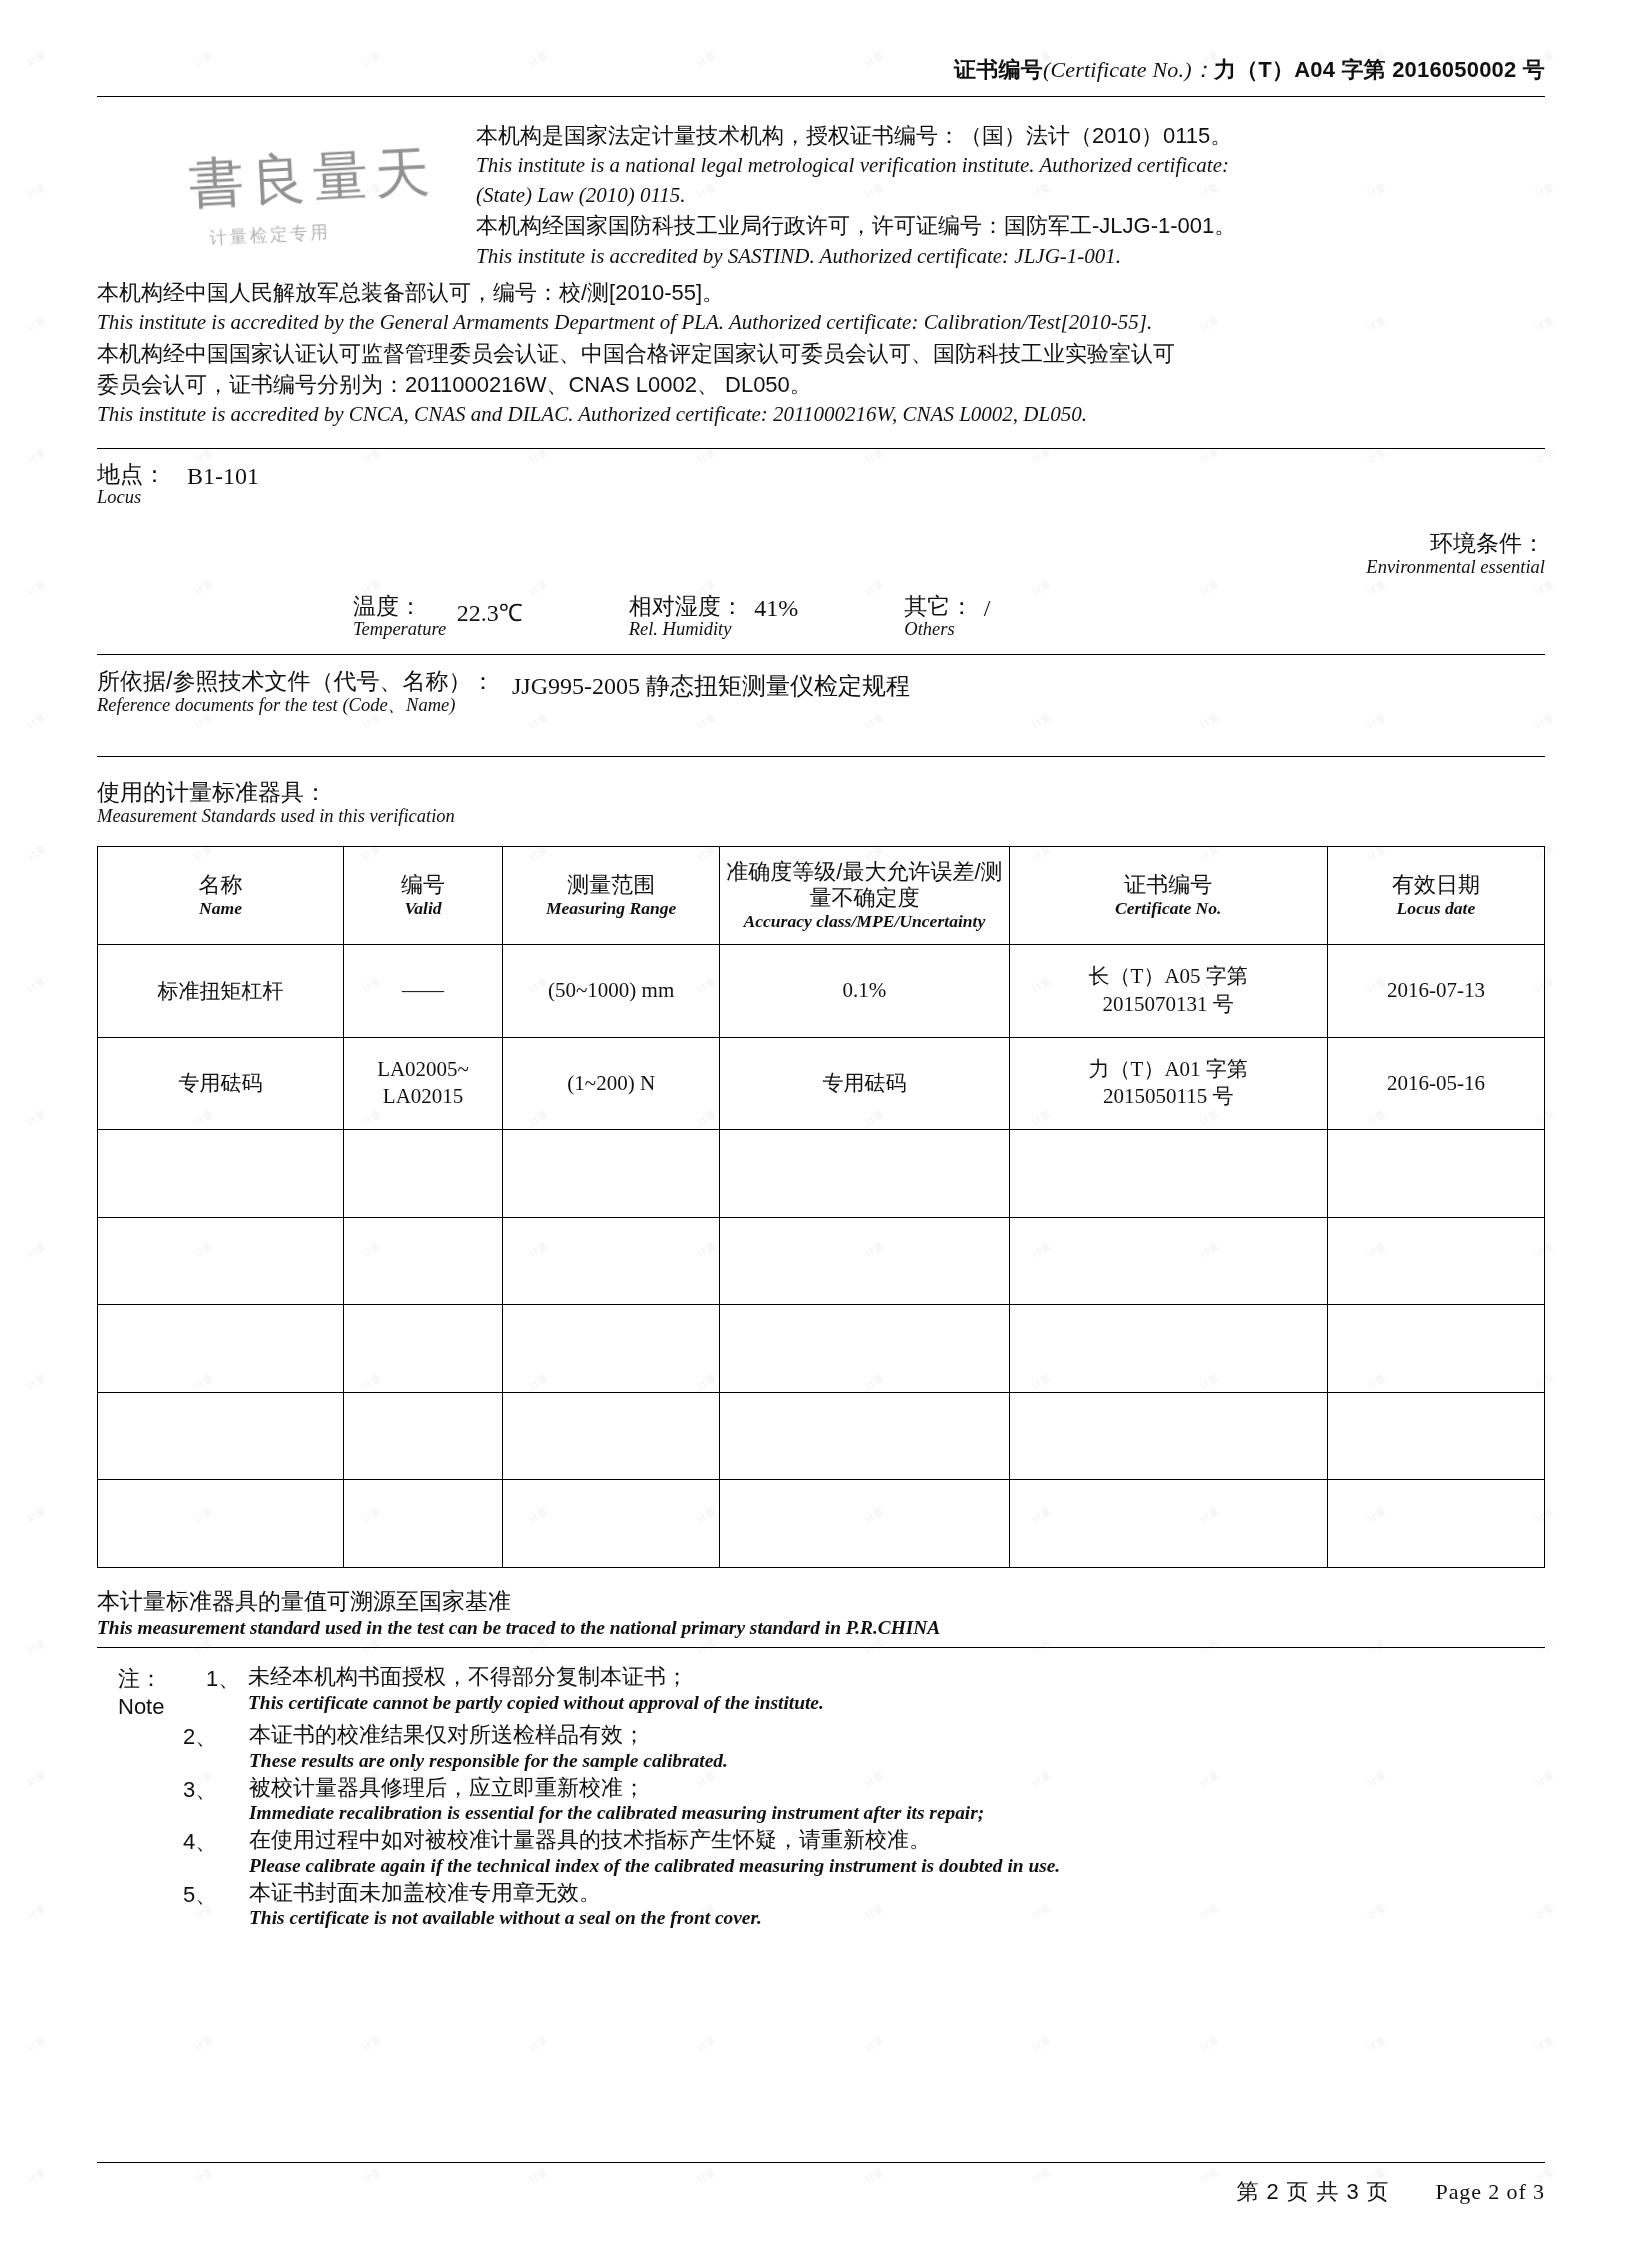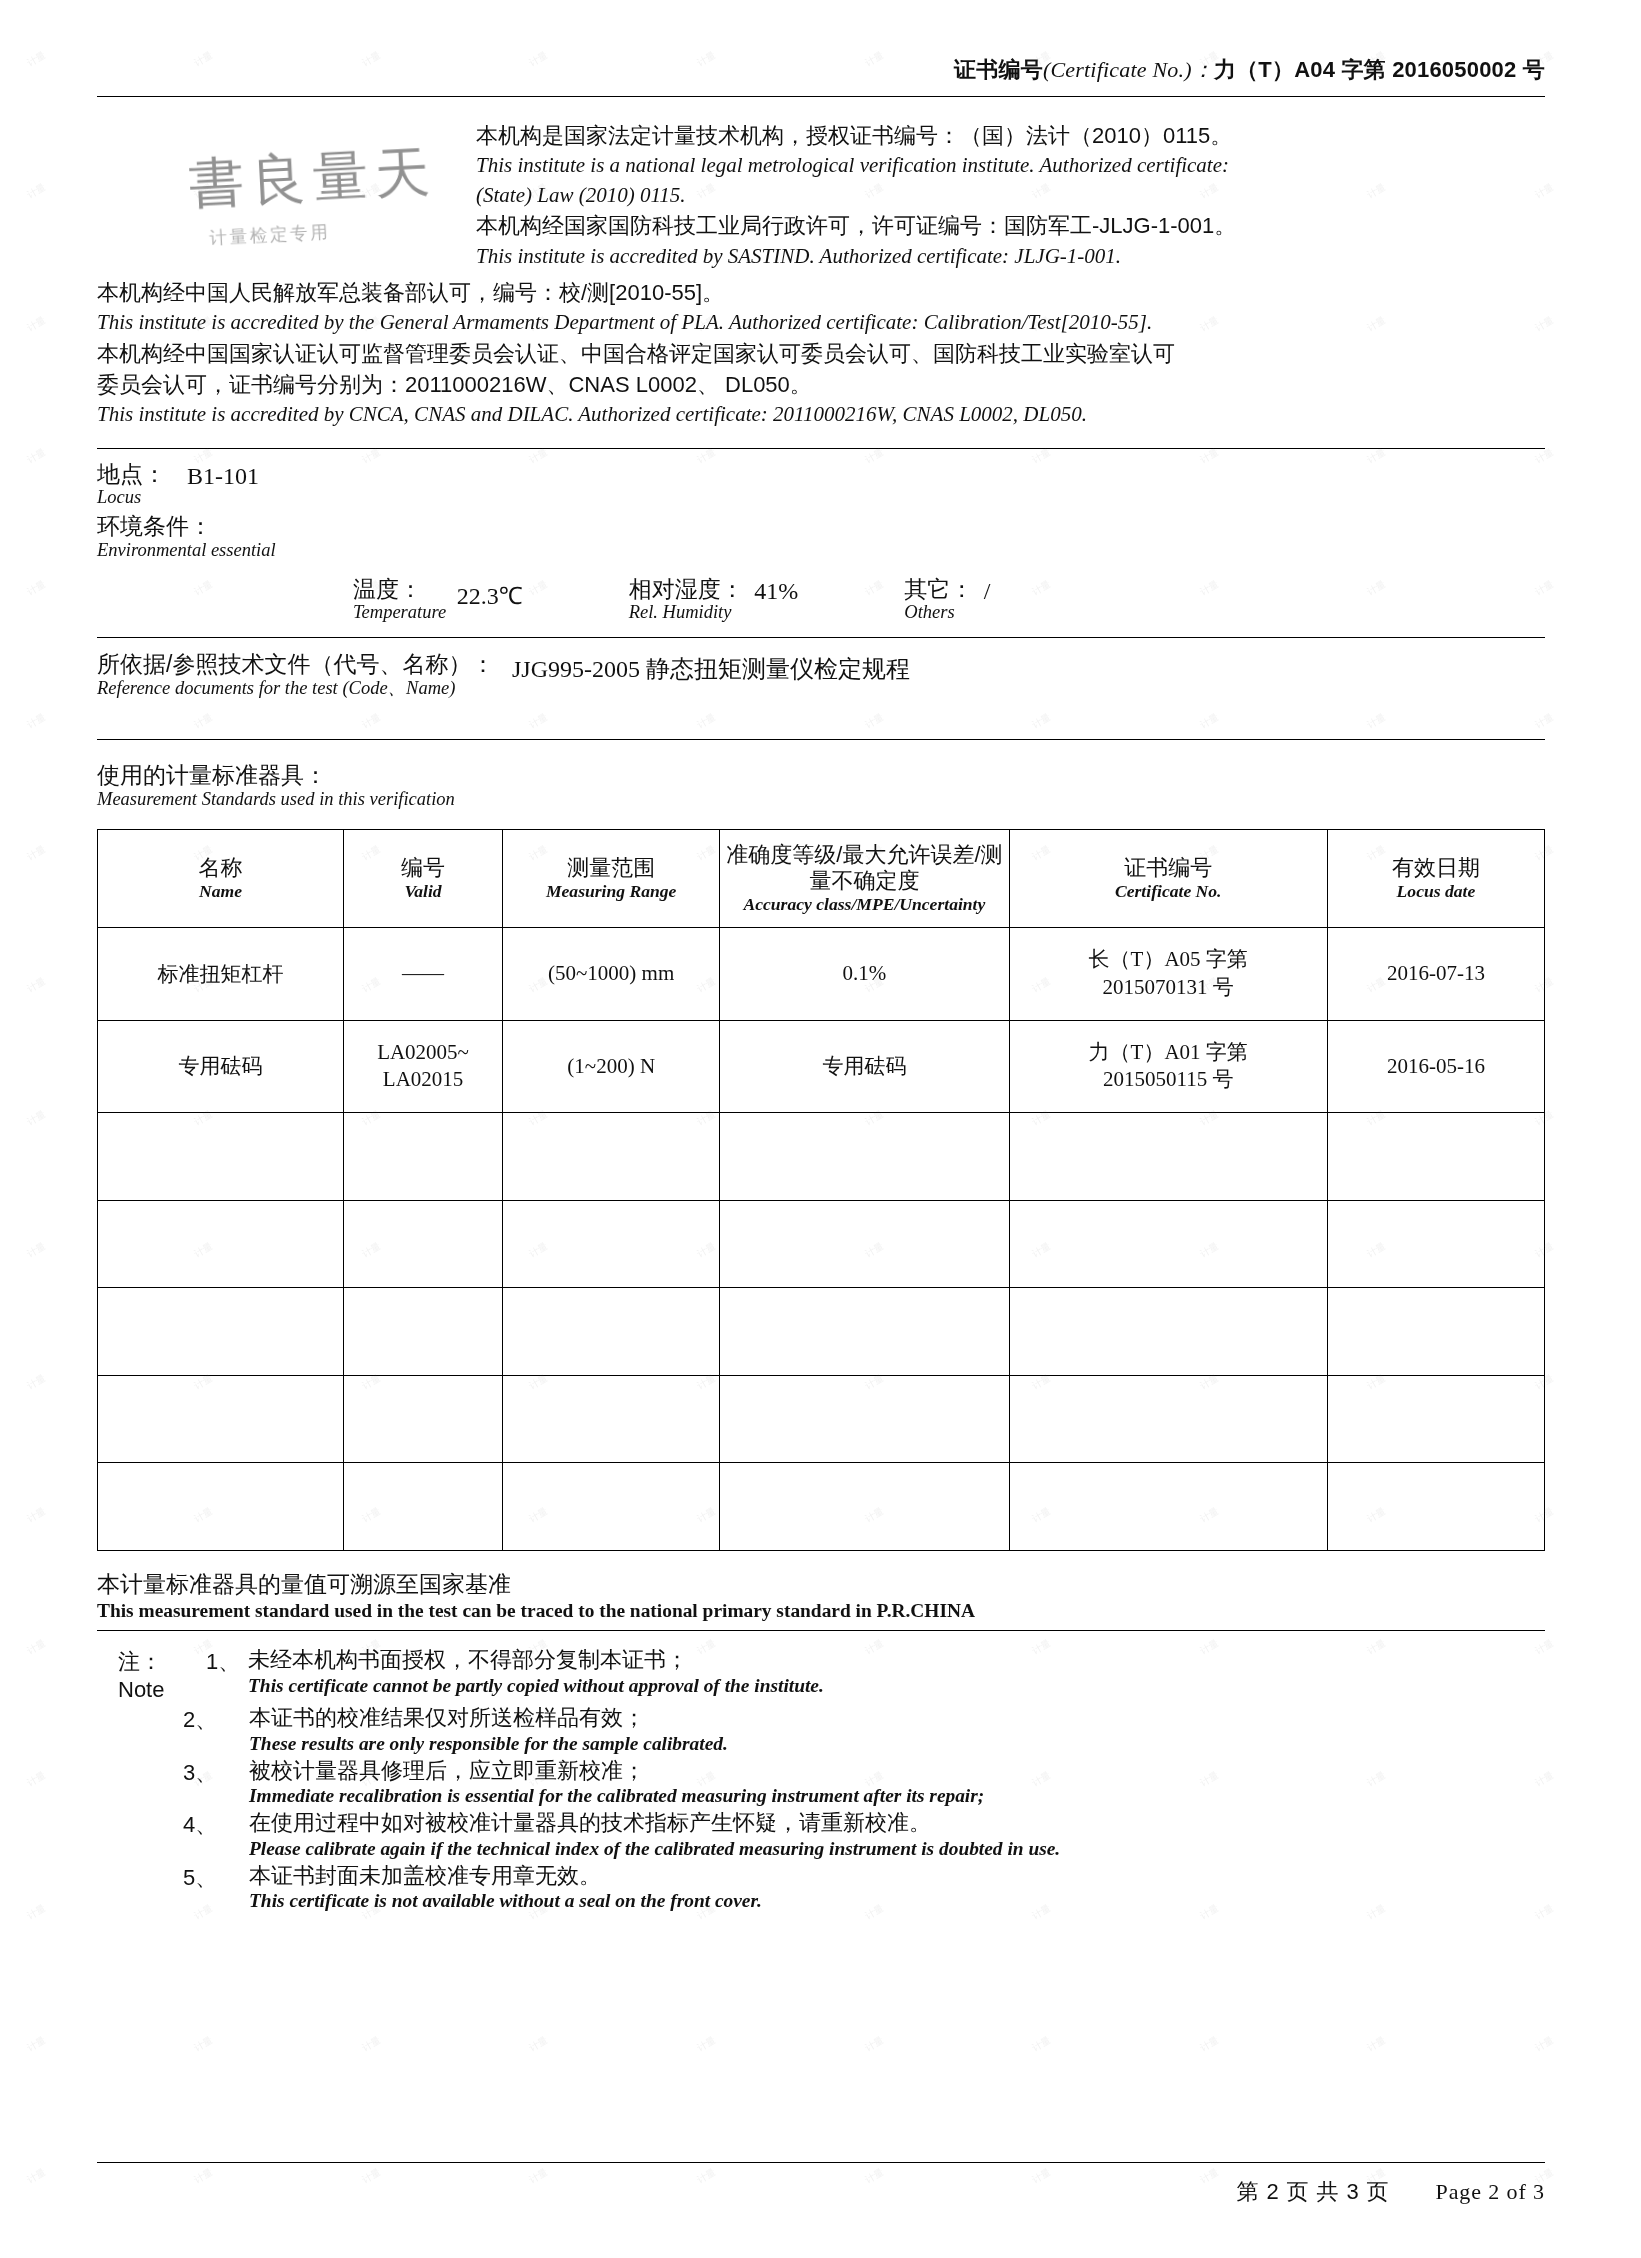--- a/index.html
+++ b/index.html
@@ -136,21 +136,21 @@
   table.std th .cnh { font-family: "Liberation Sans", sans-serif; font-size: 22px; display:block; }
   table.std th .enh { font-style: italic; font-weight: bold; font-size: 17.6px; display:block; }
   table.std td { height: 76px; }
   table.std td.tall { height: 81px; }
   .cell-cn { font-family: "Liberation Sans", sans-serif; font-size: 23px; }
   .cell-2 { line-height: 1.3; }
 
   
   .trace { margin-top: 17.6px; }
   .trace .cnlbl { font-family: Liberation Serif, serif; font-size: 23px; }
-  .trace .enlbl { font-weight: bold; font-size: 19.4px; }
+  .trace .enlbl { font-style: italic; font-weight: bold; font-size: 19.4px; }
 
   
   .notes { margin-top: 16px; }
   .note-line { display: flex; align-items: flex-start; margin-bottom: 1.8px; }
   .note-idx {
     width: 65px;
     flex: 0 0 65px;
     text-align: left;
     font-family: "Liberation Sans", sans-serif;
     font-size: 22px;
@@ -227,21 +227,21 @@
 
   <div class="section">
     <div class="locus-row">
       <div class="lbl-pair">
         <div class="cnlbl">地点：</div>
         <div class="enlbl">Locus</div>
       </div>
       <div class="locus-val">B1-101</div>
     </div>
 
-    <div class="lbl-pair" style="margin-top:6px;">
+    <div class="lbl-pair" style="margin-top:23px;text-align:right;">
       <div class="cnlbl">环境条件：</div>
       <div class="enlbl">Environmental essential</div>
     </div>
 
     <div class="env-row">
       <div class="env-item">
         <div class="lbl-pair">
           <div class="cnlbl">温度：</div>
           <div class="enlbl">Temperature</div>
         </div>

